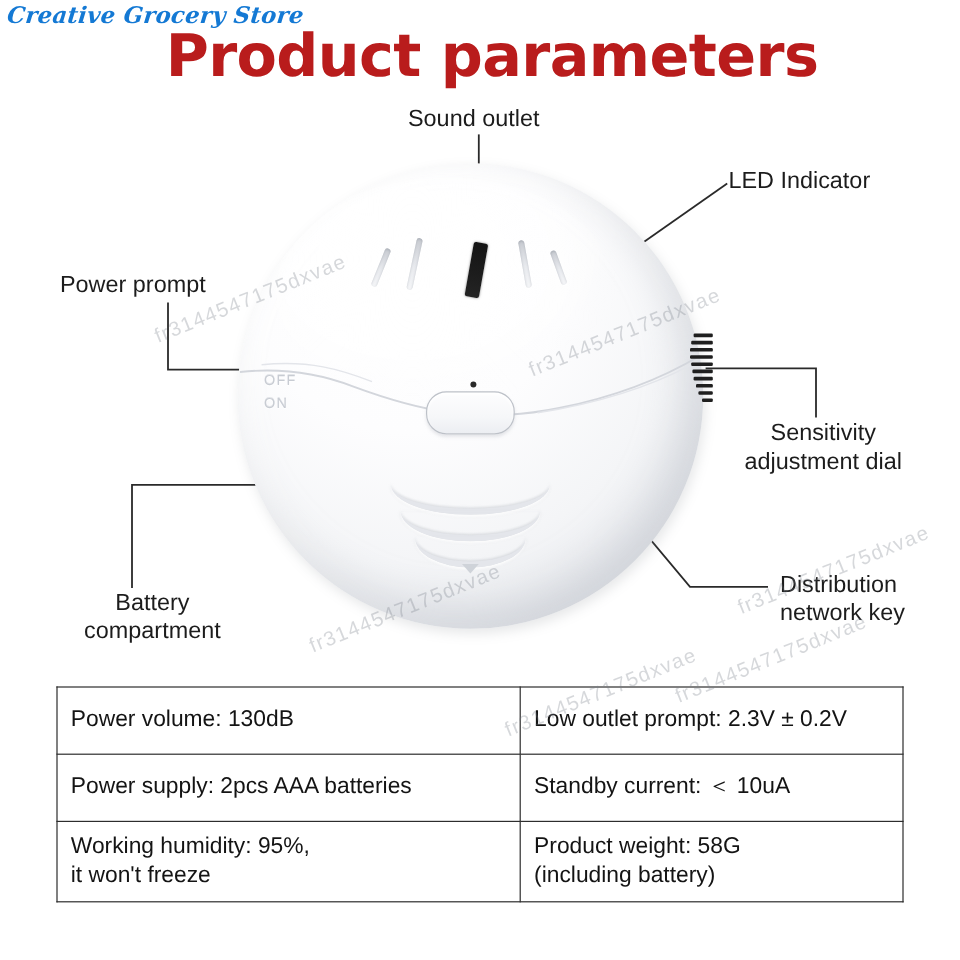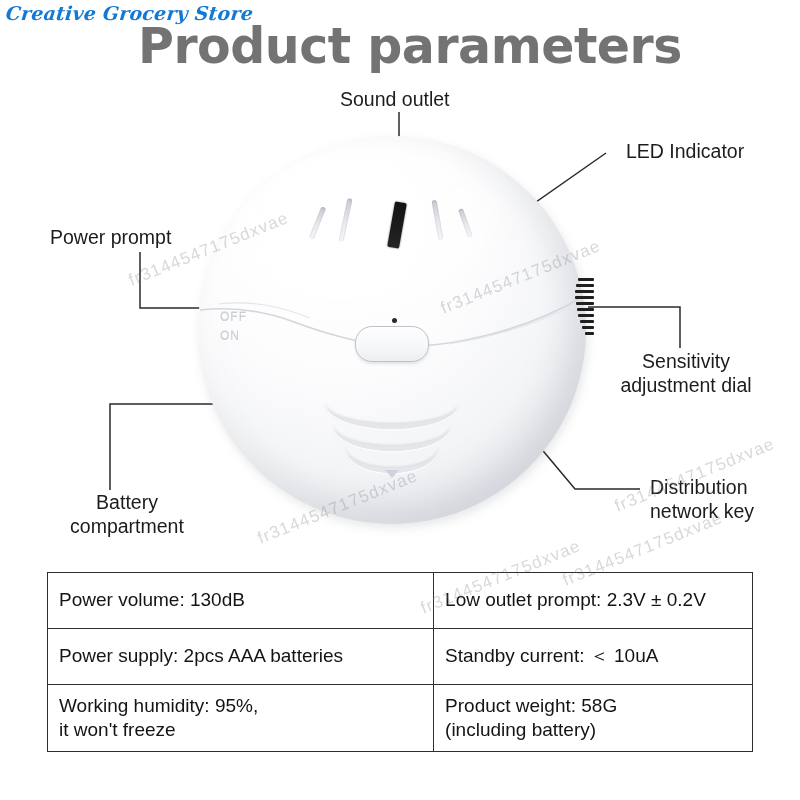--- a/index.html
+++ b/index.html
@@ -33,21 +33,21 @@
   .page-title {
     position: absolute;
     left: 0;
     right: 0;
     top: 18px;
     text-align: center;
     font-family: "DejaVu Sans", sans-serif;
     font-weight: bold;
     font-size: 49px;
     letter-spacing: -0.5px;
-    color: #737373;
+    color: #b91c1c;
     padding-left: 20px;
   }
 
   
   .product-stage {
     position: absolute;
     left: 0;
     top: 80px;
     width: 800px;
     height: 475px;
@@ -326,21 +326,21 @@
     <div class="tooth" style="top:24px; width:18px;"></div>
     <div class="tooth" style="top:30px; width:17px;"></div>
     <div class="tooth" style="top:36px; width:16px;"></div>
     <div class="tooth" style="top:42px; width:14px;"></div>
     <div class="tooth" style="top:48px; width:12px;"></div>
     <div class="tooth" style="top:54px; width:9px;"></div>
   </div>
 
   <div class="callout" style="left:340px; top:8px;">Sound outlet</div>
 
-  <div class="callout" style="left:626px; top:60px;">LED Indicator</div>
+  <div class="callout" style="left:607px; top:60px;">LED Indicator</div>
 
   <div class="callout" style="left:50px; top:146px;">Power prompt</div>
 
   <div class="callout" style="left:596px; top:270px; text-align:center; width:180px;">Sensitivity
 adjustment dial</div>
 
   <div class="callout" style="left:62px; top:411px; text-align:center; width:130px;">Battery
 compartment</div>
 
   <div class="callout" style="left:650px; top:396px;">Distribution

